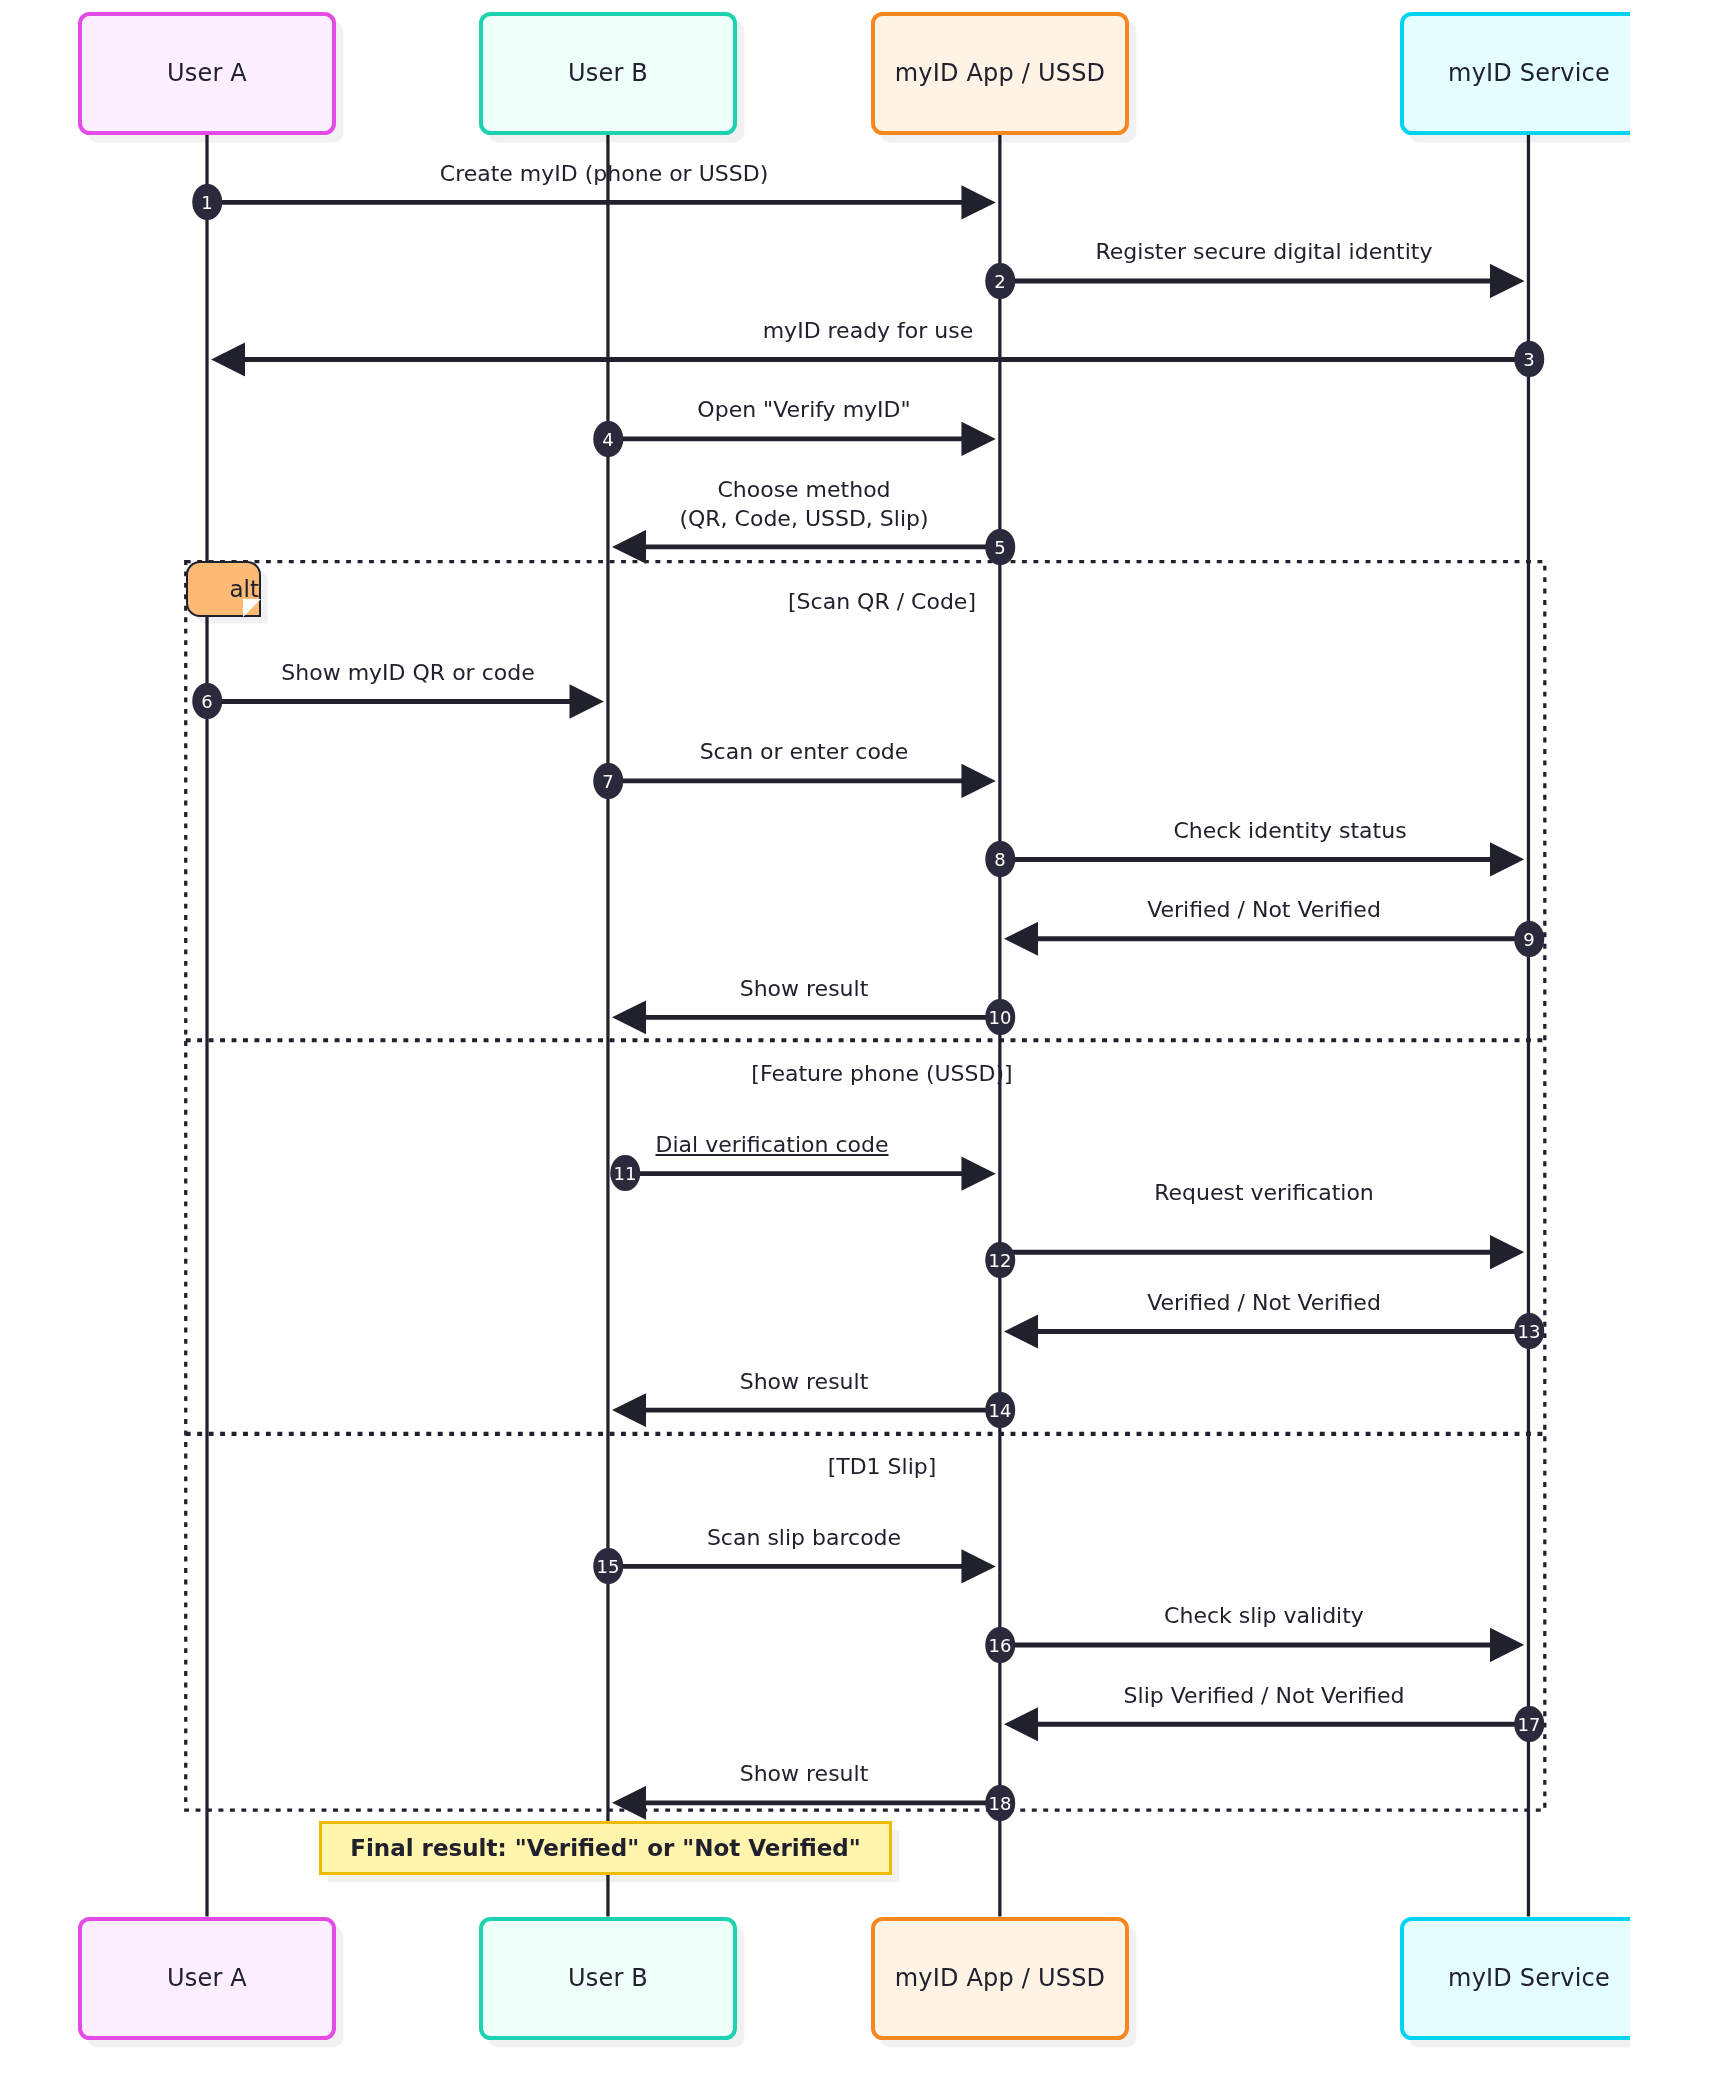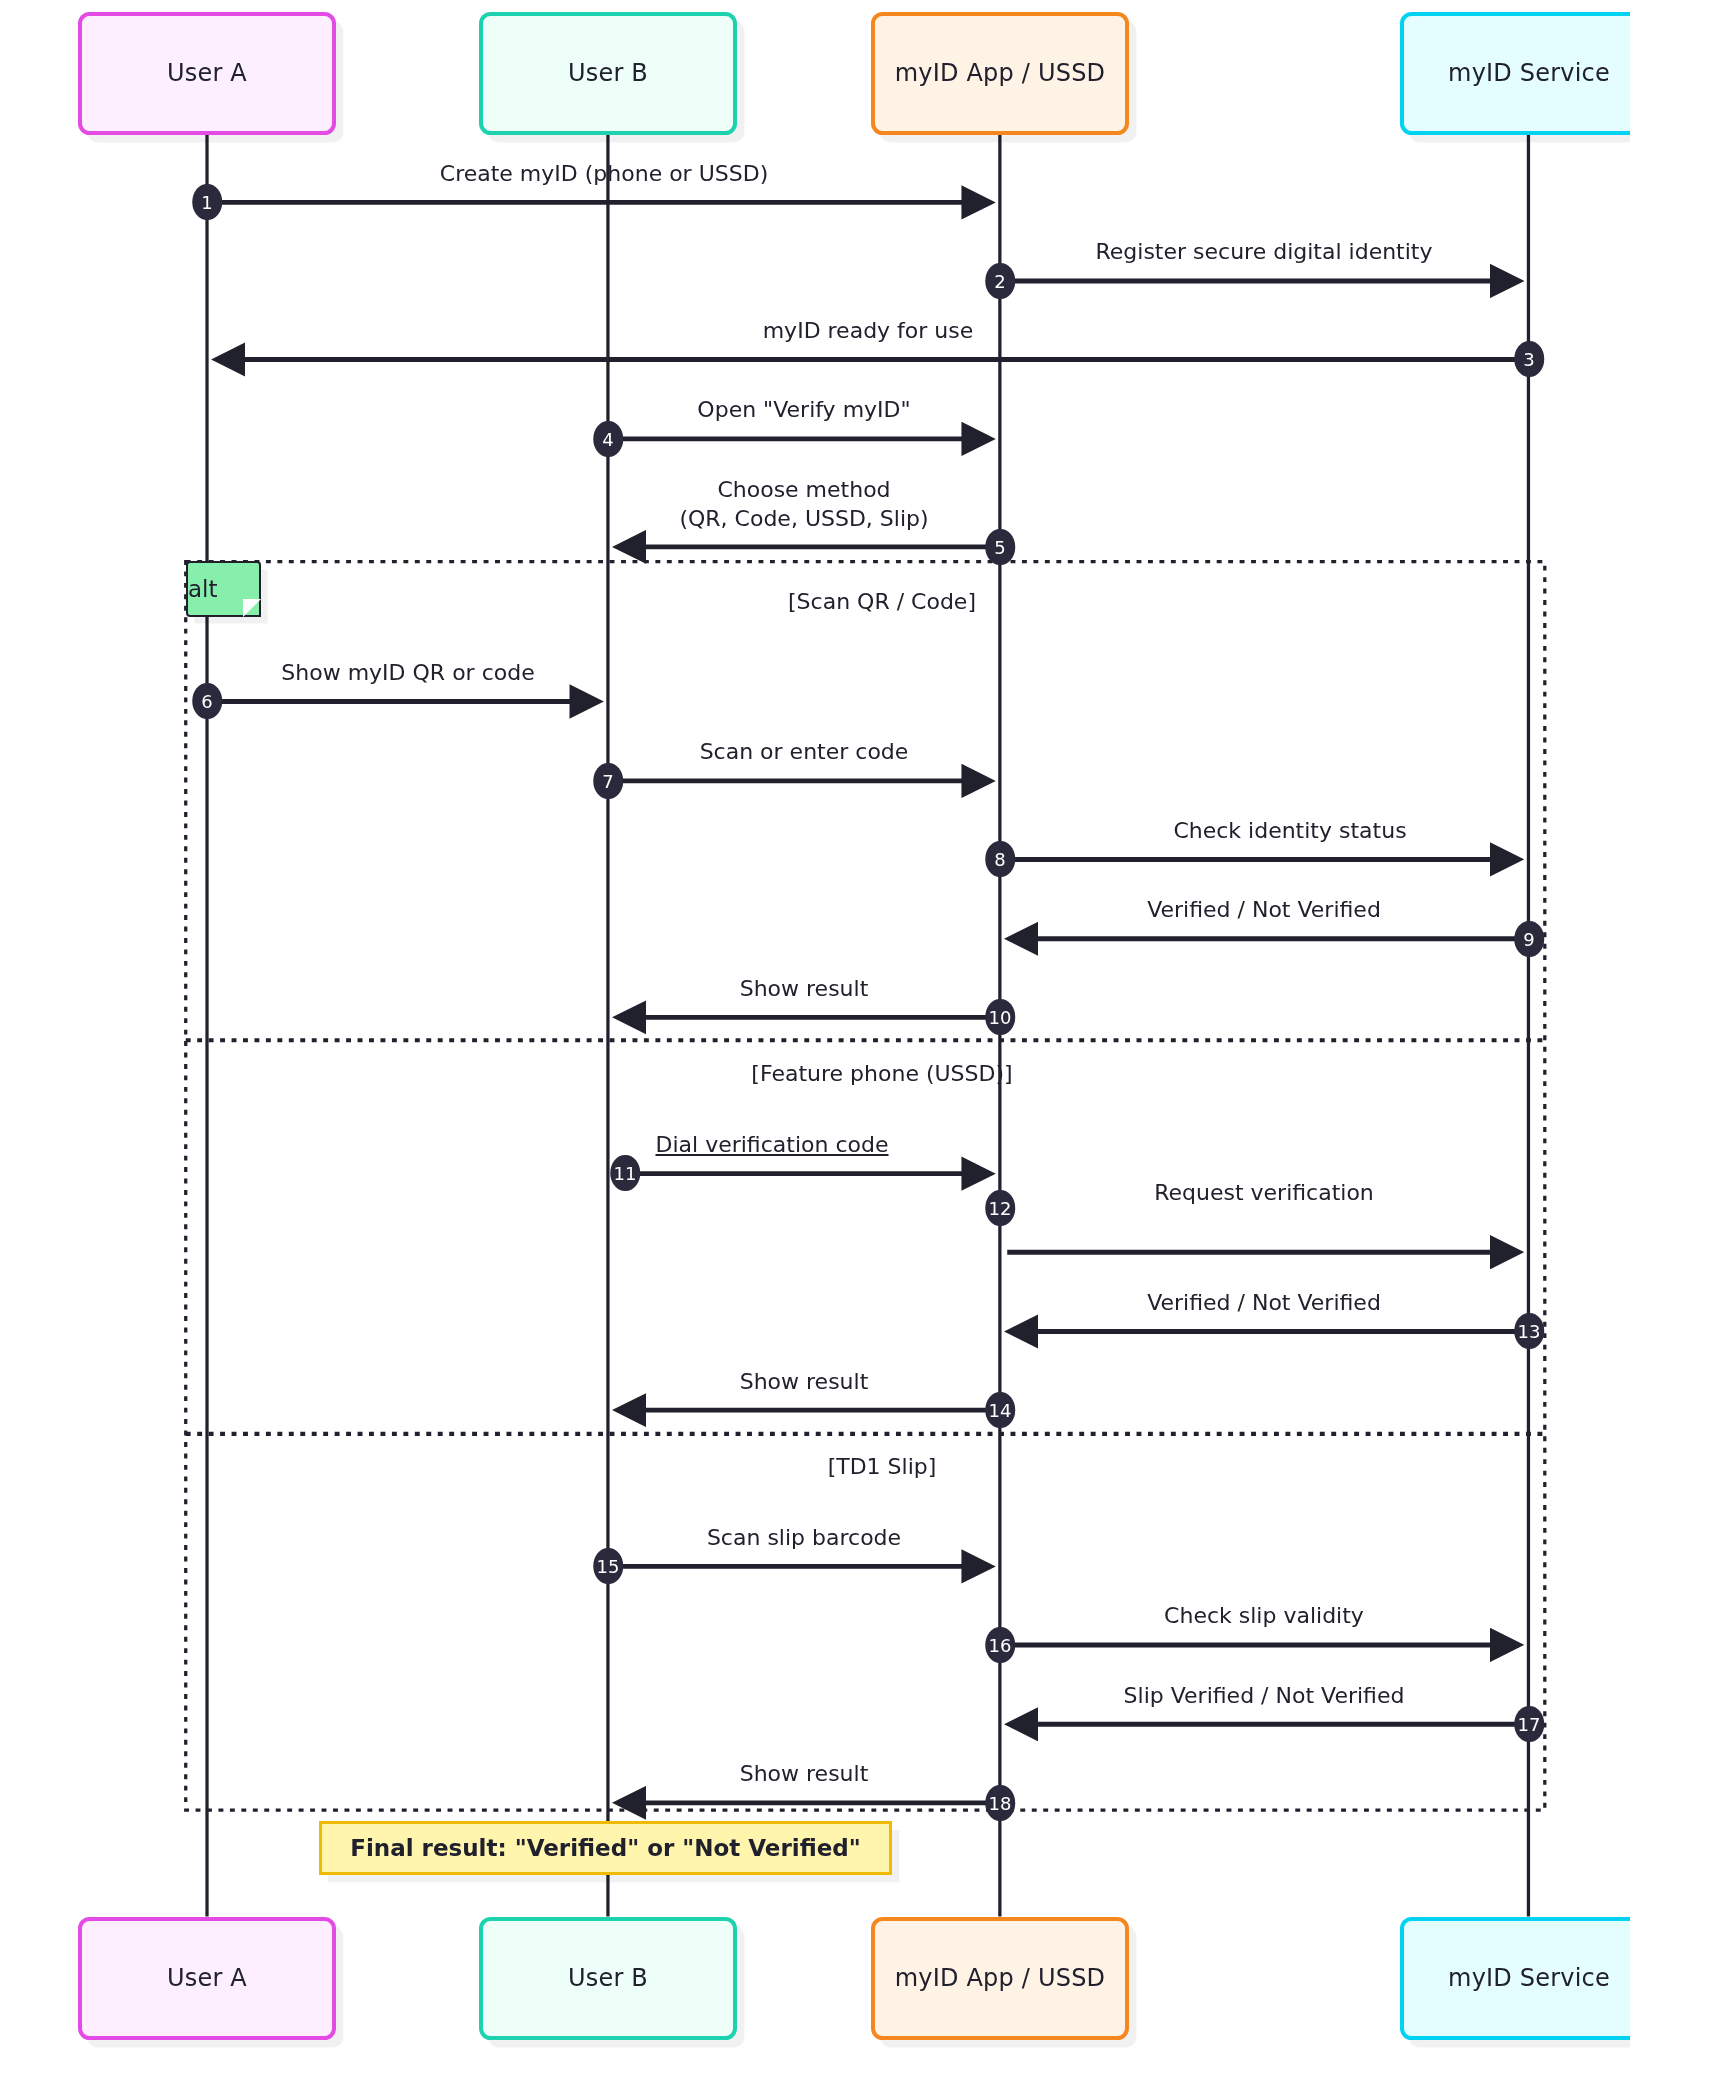--- a/index.html
+++ b/index.html
@@ -58,26 +58,26 @@
     position: absolute;
     font-size: 22px;
     color: #21212e;
     text-align: center;
     white-space: nowrap;
     transform: translateX(-50%);
   }
   .alt-kw-box {
     position: absolute;
     box-sizing: border-box;
-    background: #86efac;
+    background: #fdba74;
     border: 2.5px solid #21212e;
-    border-radius: 4px;
-    display: flex;
-    align-items: center;
-    justify-content: flex-start;
+    border-radius: 14px;
+    display: flex;
+    align-items: center;
+    justify-content: flex-end;
     box-shadow: 7.4px 7.4px 0 -0.8px rgba(0,0,0,0.055);
   }
   .alt-kw-box span {
     font-size: 23px;
     color: #21212e;
   }
   .alt-fold {
     position: absolute;
     width: 0; height: 0;
     border-style: solid;
@@ -212,21 +212,21 @@
       <div class="seq-num" style="left: 1000px; top: 281px;">2</div>
       <div class="seq-num" style="left: 1529px; top: 359px;">3</div>
       <div class="seq-num" style="left: 608px; top: 439px;">4</div>
       <div class="seq-num" style="left: 1000px; top: 547px;">5</div>
       <div class="seq-num" style="left: 207px; top: 701px;">6</div>
       <div class="seq-num" style="left: 608px; top: 781px;">7</div>
       <div class="seq-num" style="left: 1000px; top: 859px;">8</div>
       <div class="seq-num" style="left: 1529px; top: 939px;">9</div>
       <div class="seq-num" style="left: 1000px; top: 1017px;">10</div>
       <div class="seq-num" style="left: 608px; top: 1173px; margin-left: 17px;">11</div>
-      <div class="seq-num" style="left: 1000px; top: 1208px;">12</div>
+      <div class="seq-num" style="left: 1000px; top: 1260px;">12</div>
       <div class="seq-num" style="left: 1529px; top: 1331px;">13</div>
       <div class="seq-num" style="left: 1000px; top: 1410px;">14</div>
       <div class="seq-num" style="left: 608px; top: 1566px;">15</div>
       <div class="seq-num" style="left: 1000px; top: 1645px;">16</div>
       <div class="seq-num" style="left: 1529px; top: 1724px;">17</div>
       <div class="seq-num" style="left: 1000px; top: 1803px;">18</div>
     </div>
   <div id="alt-labels">
       <div class="alt-title" style="left: 882px; top: 589px;">[Scan QR / Code]</div>
       <div class="alt-title" style="left: 882px; top: 1061px;">[Feature phone (USSD)]</div>

